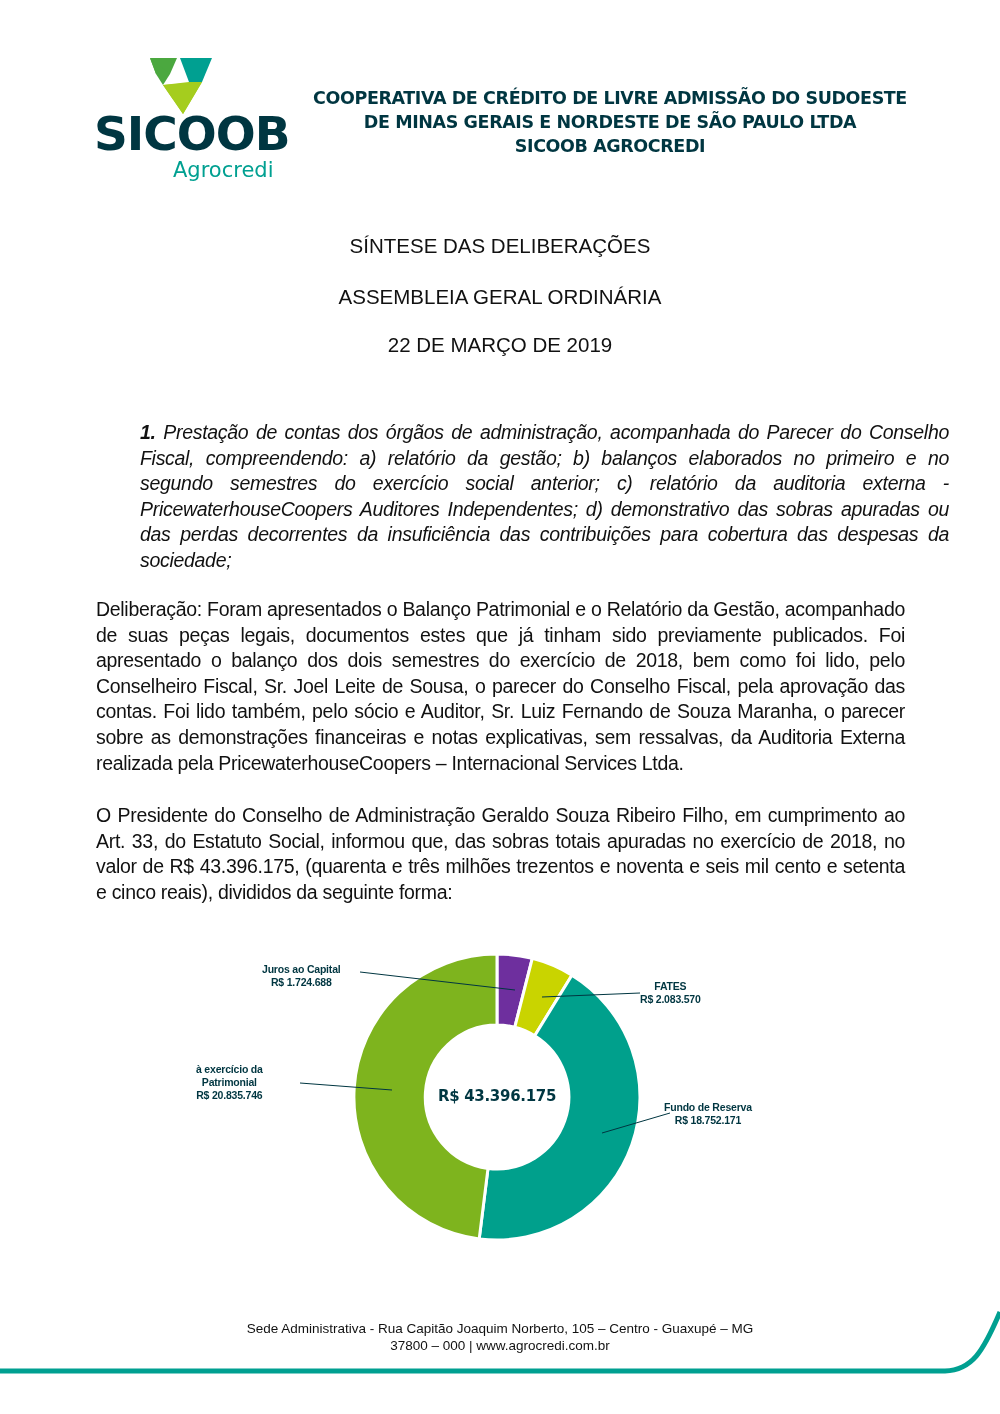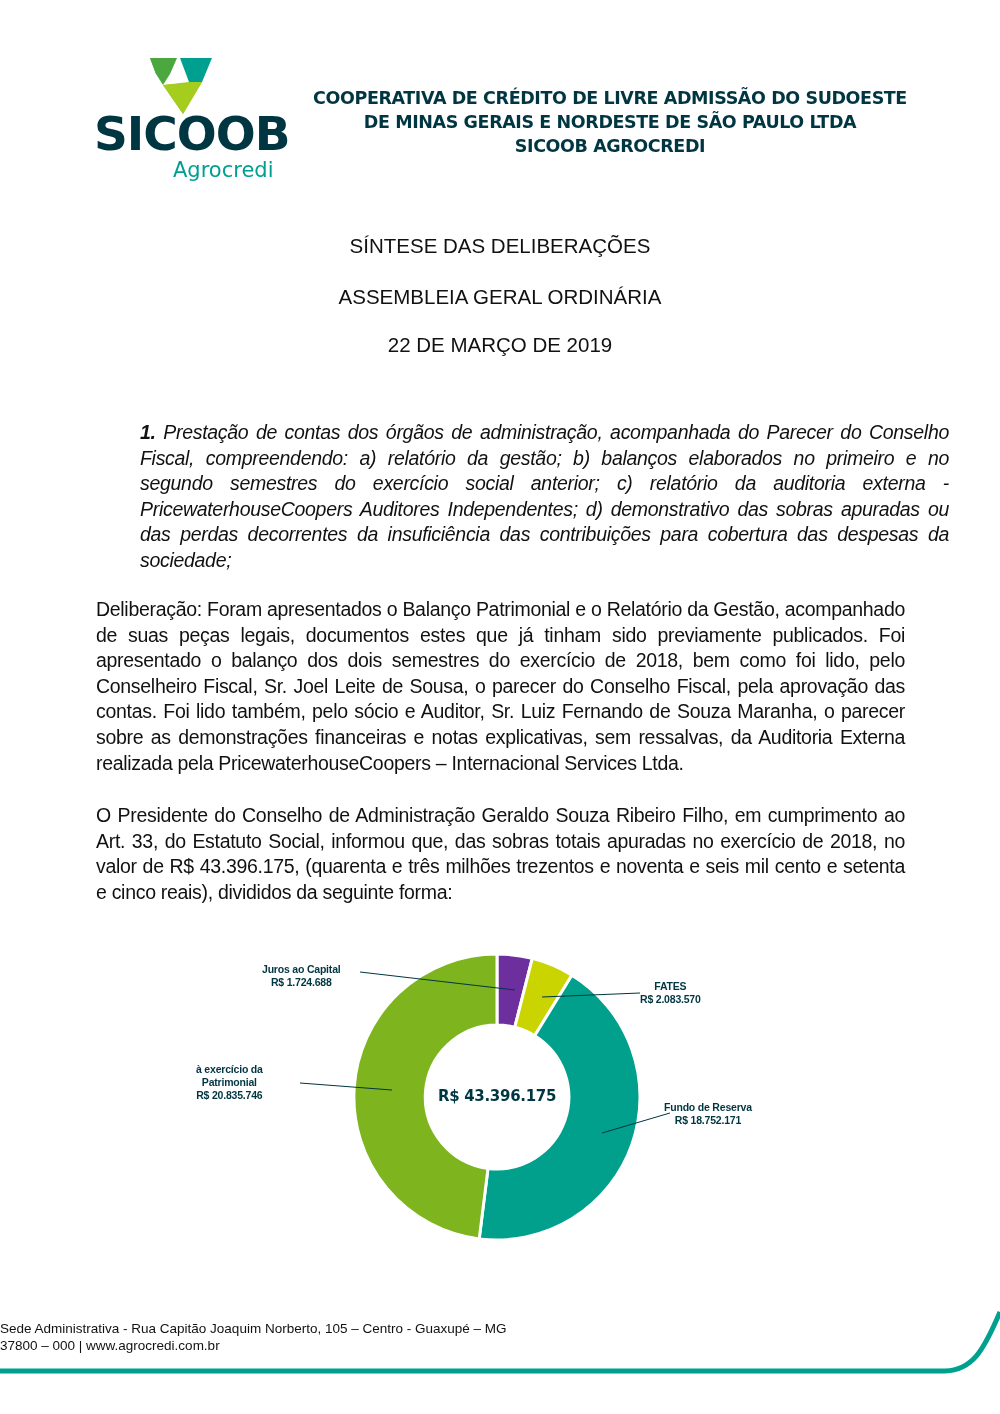--- a/index.html
+++ b/index.html
@@ -26,21 +26,21 @@
 
   .chart { position: absolute; left: 0; top: 940px; width: 1000px; height: 330px; }
   .chart svg { position: absolute; left: 0; top: 0; }
   .clabel { position: absolute; font-family: Liberation Sans, sans-serif; font-weight: bold; font-size: 10.5px; line-height: 13px; color: #003641; text-align: center; white-space: nowrap; letter-spacing: -0.2px; }
   .lbl-juros { left: 262px; top: 23px; }
   .lbl-fates { left: 640px; top: 40px; }
   .lbl-assem { left: 196px; top: 123px; }
   .lbl-fundo { left: 664px; top: 161px; }
   .center-total { position: absolute; left: 427px; top: 147px; width: 140px; text-align: center; font-family: "DejaVu Sans", sans-serif; font-weight: bold; font-size: 15px; color: #003641; letter-spacing: -0.3px; }
 
-  .footer { position: absolute; left: 0; top: 1320px; width: 1000px; font-size: 13.5px; line-height: 17px; color: #111; }
+  .footer { position: absolute; left: 0; top: 1320px; width: 1000px; text-align: center; font-size: 13.5px; line-height: 17px; color: #111; }
   .footer-line { position: absolute; left: 0; top: 1300px; width: 1000px; height: 80px; }
 </style>
 </head>
 <body>
 
 <div class="logo">
   <svg class="logo-mark" viewBox="0 0 66 56" width="66" height="56">
     <polygon points="0,0 27,0 20,16 6,16" fill="#4BA83F"></polygon>
     <polygon points="0,0 6,16 13,27 20,16" fill="#4BA83F"></polygon>
     <polygon points="30,0 62,0 52,24 39,24" fill="#00A091"></polygon>

